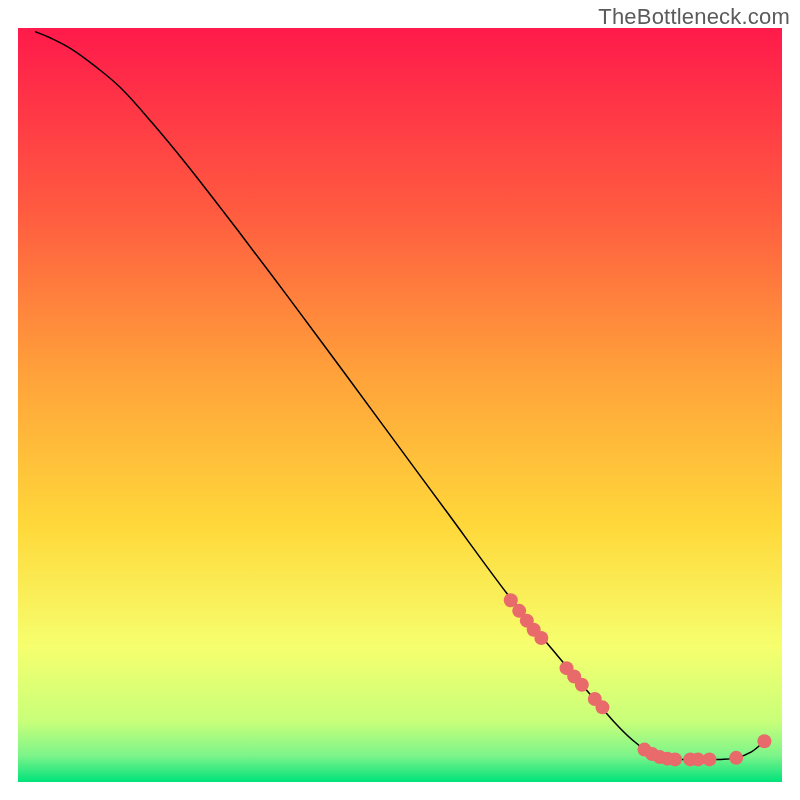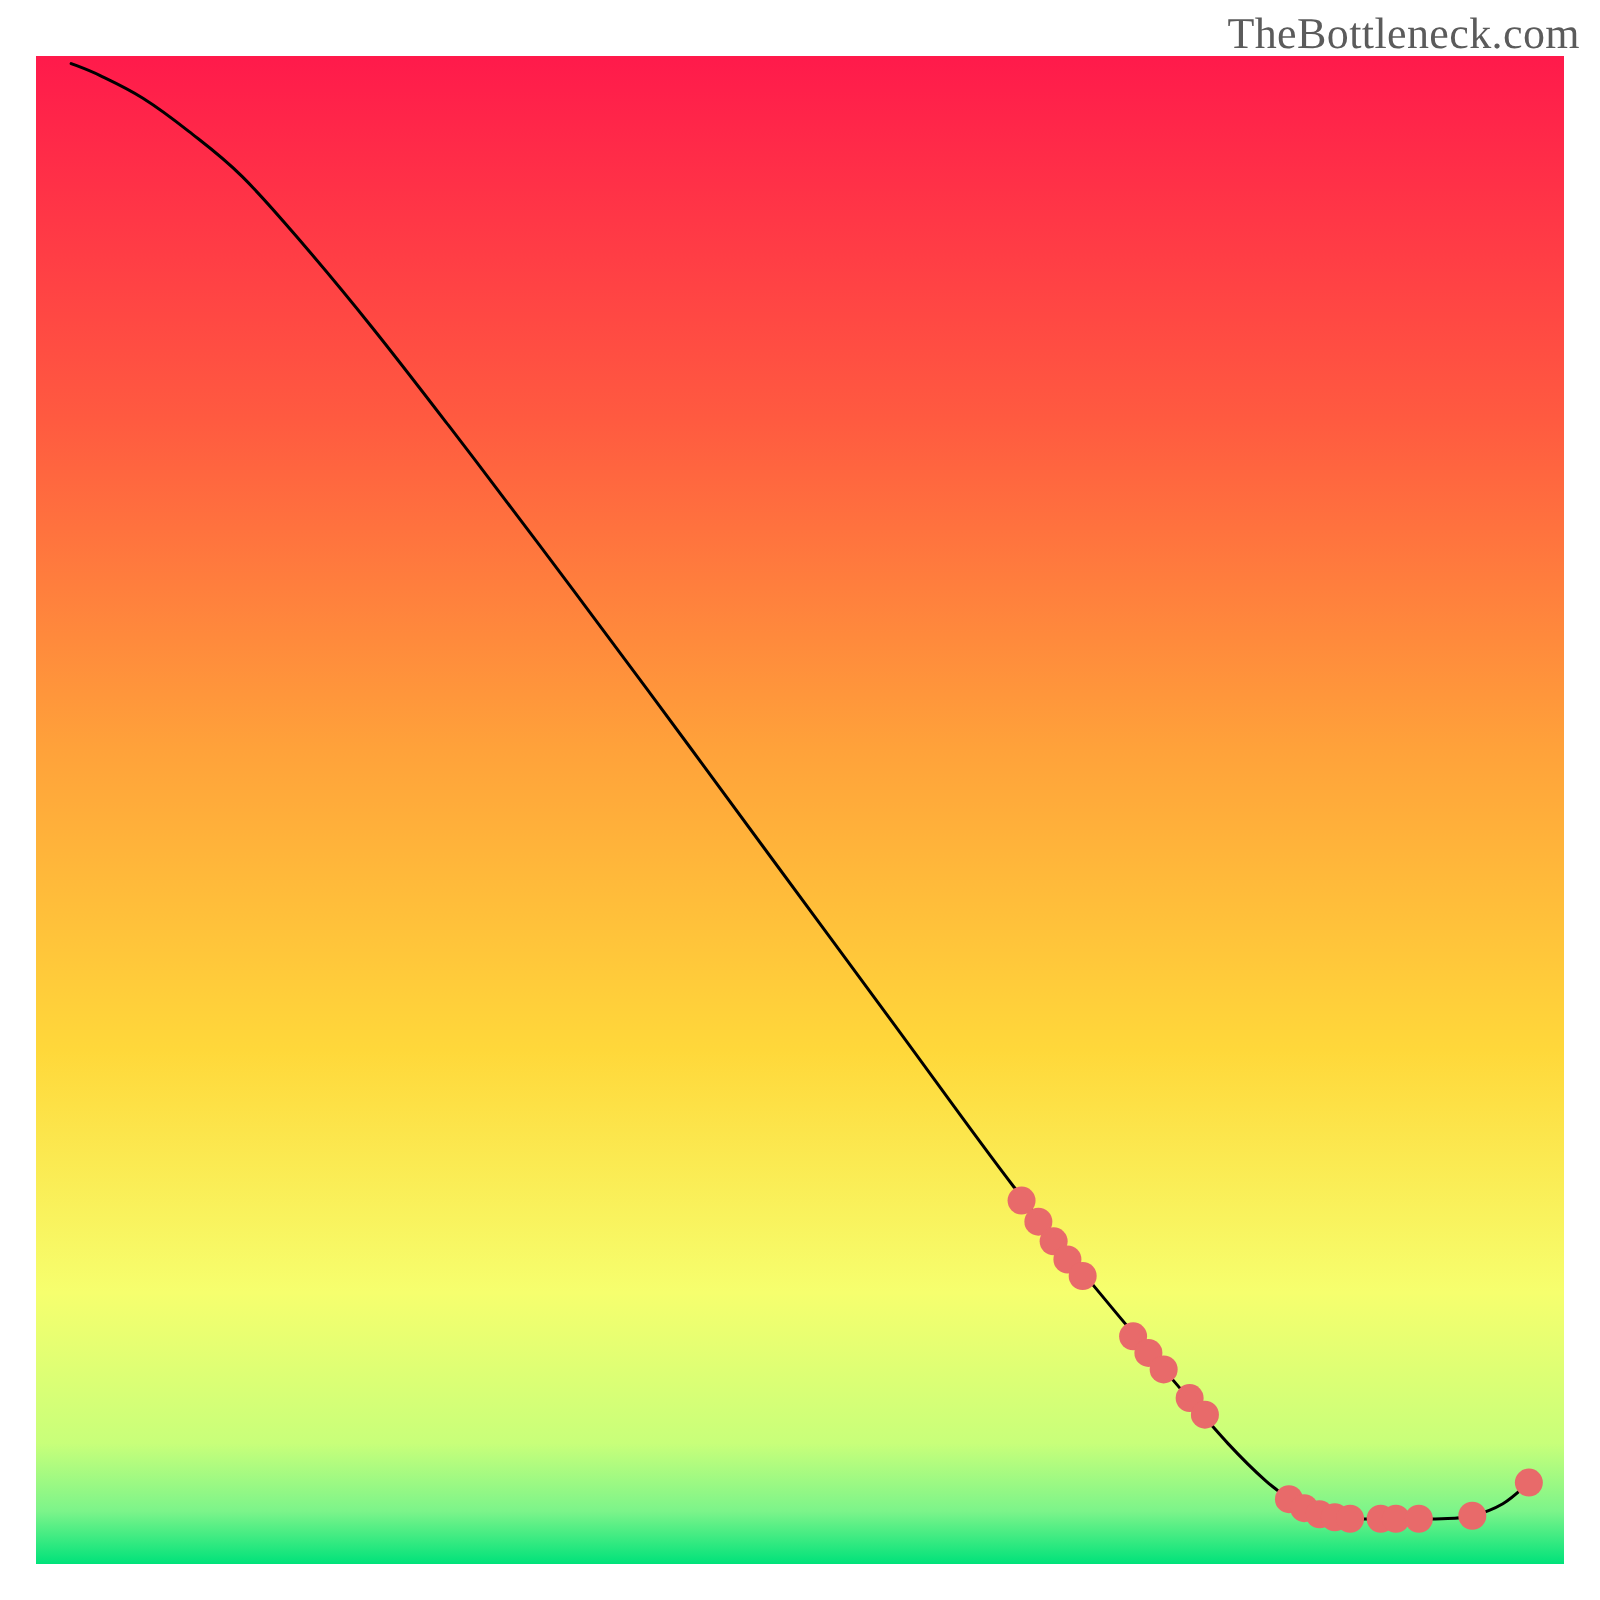--- a/index.html
+++ b/index.html
@@ -6,21 +6,21 @@
   html, body { width: 800px; height: 800px; overflow: hidden; background: #fff; }
   .chart-container {
     position: relative;
     width: 800px;
     height: 800px;
   }
   .watermark {
     position: absolute;
     top: 4px;
     right: 10px;
-    font-family: Liberation Serif, serif;
+    font-family: Liberation Sans, sans-serif;
     font-size: 22px;
     font-weight: 500;
     color: #5b5b5b;
     letter-spacing: 0.2px;
     z-index: 10;
   }
   svg.plot {
     position: absolute;
     left: 0;
     top: 0;

